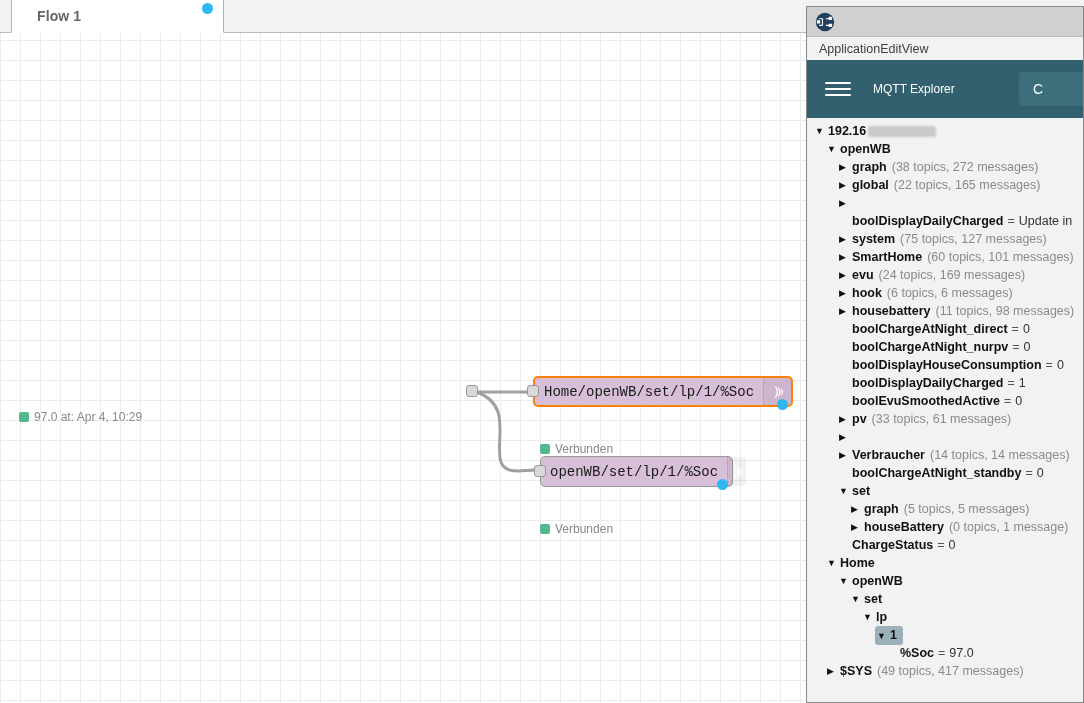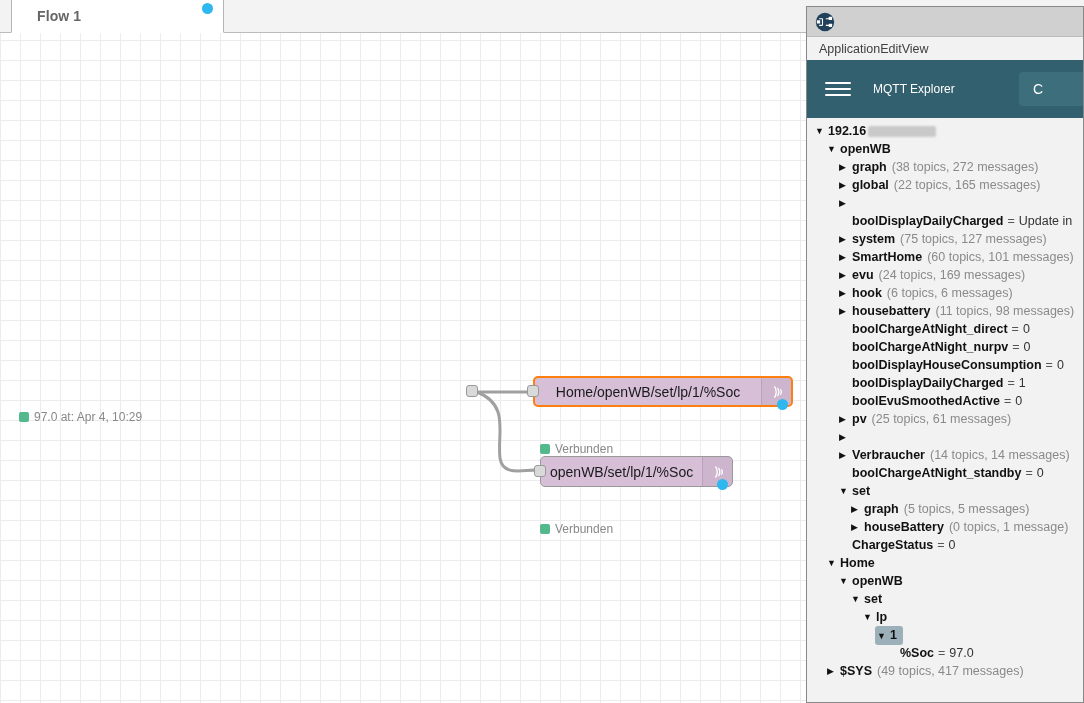--- a/index.html
+++ b/index.html
@@ -83,21 +83,21 @@
     font-size: 14px;
     color: #1a1a1a;
     padding: 0 9px;
     white-space: nowrap;
   }
   .nr-node .nr-label.centered { justify-content: center; }
 
   .nr-node.selected { border: 2px solid #ff7f0e; }
 
   .node-blue { background: #3fb9ec; }
-  .node-purple { background: #d8bfd8; }
+  .node-purple { background: #d8bfd8; font-family: Liberation Mono, monospace; }
 
   .nr-port {
     position: absolute;
     width: 12px; height: 12px;
     background: #d9d9d9;
     border: 1px solid #999999;
     border-radius: 3px;
     top: 9px;
   }
   .nr-status-dot {
@@ -383,21 +383,21 @@
       <div class="tnode" style="padding-left: 32px;">
         <span class="tcaret"></span>
         <span><span class="tname">boolDisplayDailyCharged</span><span class="teq">=</span><span class="tval">1</span></span>
       </div>
       <div class="tnode" style="padding-left: 32px;">
         <span class="tcaret"></span>
         <span><span class="tname">boolEvuSmoothedActive</span><span class="teq">=</span><span class="tval">0</span></span>
       </div>
       <div class="tnode" style="padding-left: 32px;">
         <span class="tcaret">▶</span>
-        <span><span class="tname">pv</span><span class="tmeta">(25 topics, 61 messages)</span></span>
+        <span><span class="tname">pv</span><span class="tmeta">(33 topics, 61 messages)</span></span>
       </div>
       <div class="tnode" style="padding-left: 32px;">
         <span class="tcaret">▶</span>
       </div>
       <div class="tnode" style="padding-left: 32px;">
         <span class="tcaret">▶</span>
         <span><span class="tname">Verbraucher</span><span class="tmeta">(14 topics, 14 messages)</span></span>
       </div>
       <div class="tnode" style="padding-left: 32px;">
         <span class="tcaret"></span>

